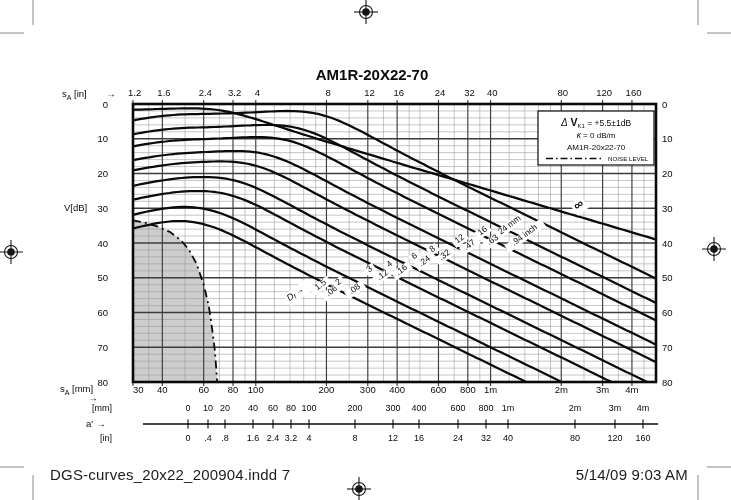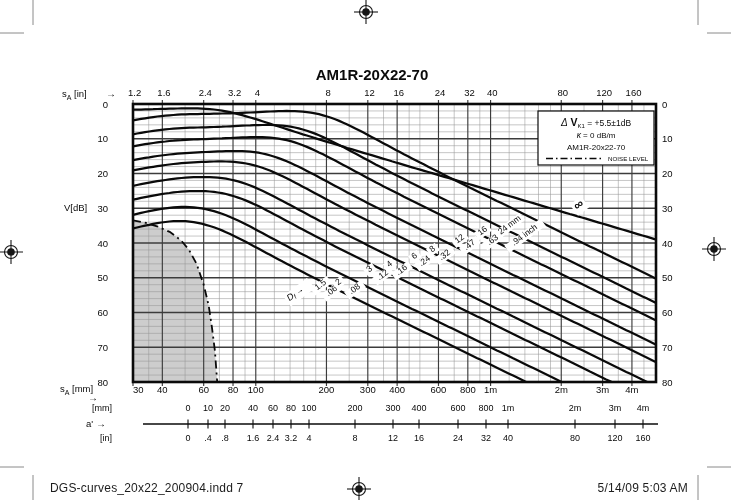--- a/index.html
+++ b/index.html
@@ -1,21 +1,21 @@
 <!DOCTYPE html>
 <html><head>
 <meta charset="utf-8">
 <style>
   html,body{margin:0;padding:0;background:#fff;}
   .page{position:relative;width:731px;height:500px;background:#ffffff;overflow:hidden;
         font-family:"Liberation Sans", sans-serif;border-radius:9px;}
   .title{position:absolute;left:0;top:66px;width:744px;text-align:center;
          font-size:15px;font-weight:bold;letter-spacing:0px;color:#0a0a0a;}
   svg.chart{position:absolute;left:0;top:0;}
-  .footer{position:absolute;top:481px;font-size:12px;color:#1c1c1c;letter-spacing:.2px;}
+  .footer{position:absolute;top:466px;font-size:15px;color:#1c1c1c;letter-spacing:.2px;}
   .footer.left{left:50px;}
   .footer.right{right:43px;}
 </style>
 </head>
 <body>
 
 <div class="page">
   <div class="title">AM1R-20X22-70</div>
   <svg class="chart" id="chart" width="731" height="500" viewBox="0 0 731 500">
       <defs>
@@ -340,14 +340,14 @@
         <line x1="419" y1="419.5" x2="419" y2="428.5" stroke-width="1.1"></line>
         <line x1="458" y1="419.5" x2="458" y2="428.5" stroke-width="1.1"></line>
         <line x1="486" y1="419.5" x2="486" y2="428.5" stroke-width="1.1"></line>
         <line x1="508" y1="419.5" x2="508" y2="428.5" stroke-width="1.1"></line>
         <line x1="575" y1="419.5" x2="575" y2="428.5" stroke-width="1.1"></line>
         <line x1="615" y1="419.5" x2="615" y2="428.5" stroke-width="1.1"></line>
         <line x1="643" y1="419.5" x2="643" y2="428.5" stroke-width="1.1"></line>
       </g>
     </svg>
   <div class="footer left">DGS-curves_20x22_200904.indd   7</div>
-  <div class="footer right">5/14/09   5:03 AM</div>
+  <div class="footer right">5/14/09   9:03 AM</div>
 </div>
 
 </body></html>

